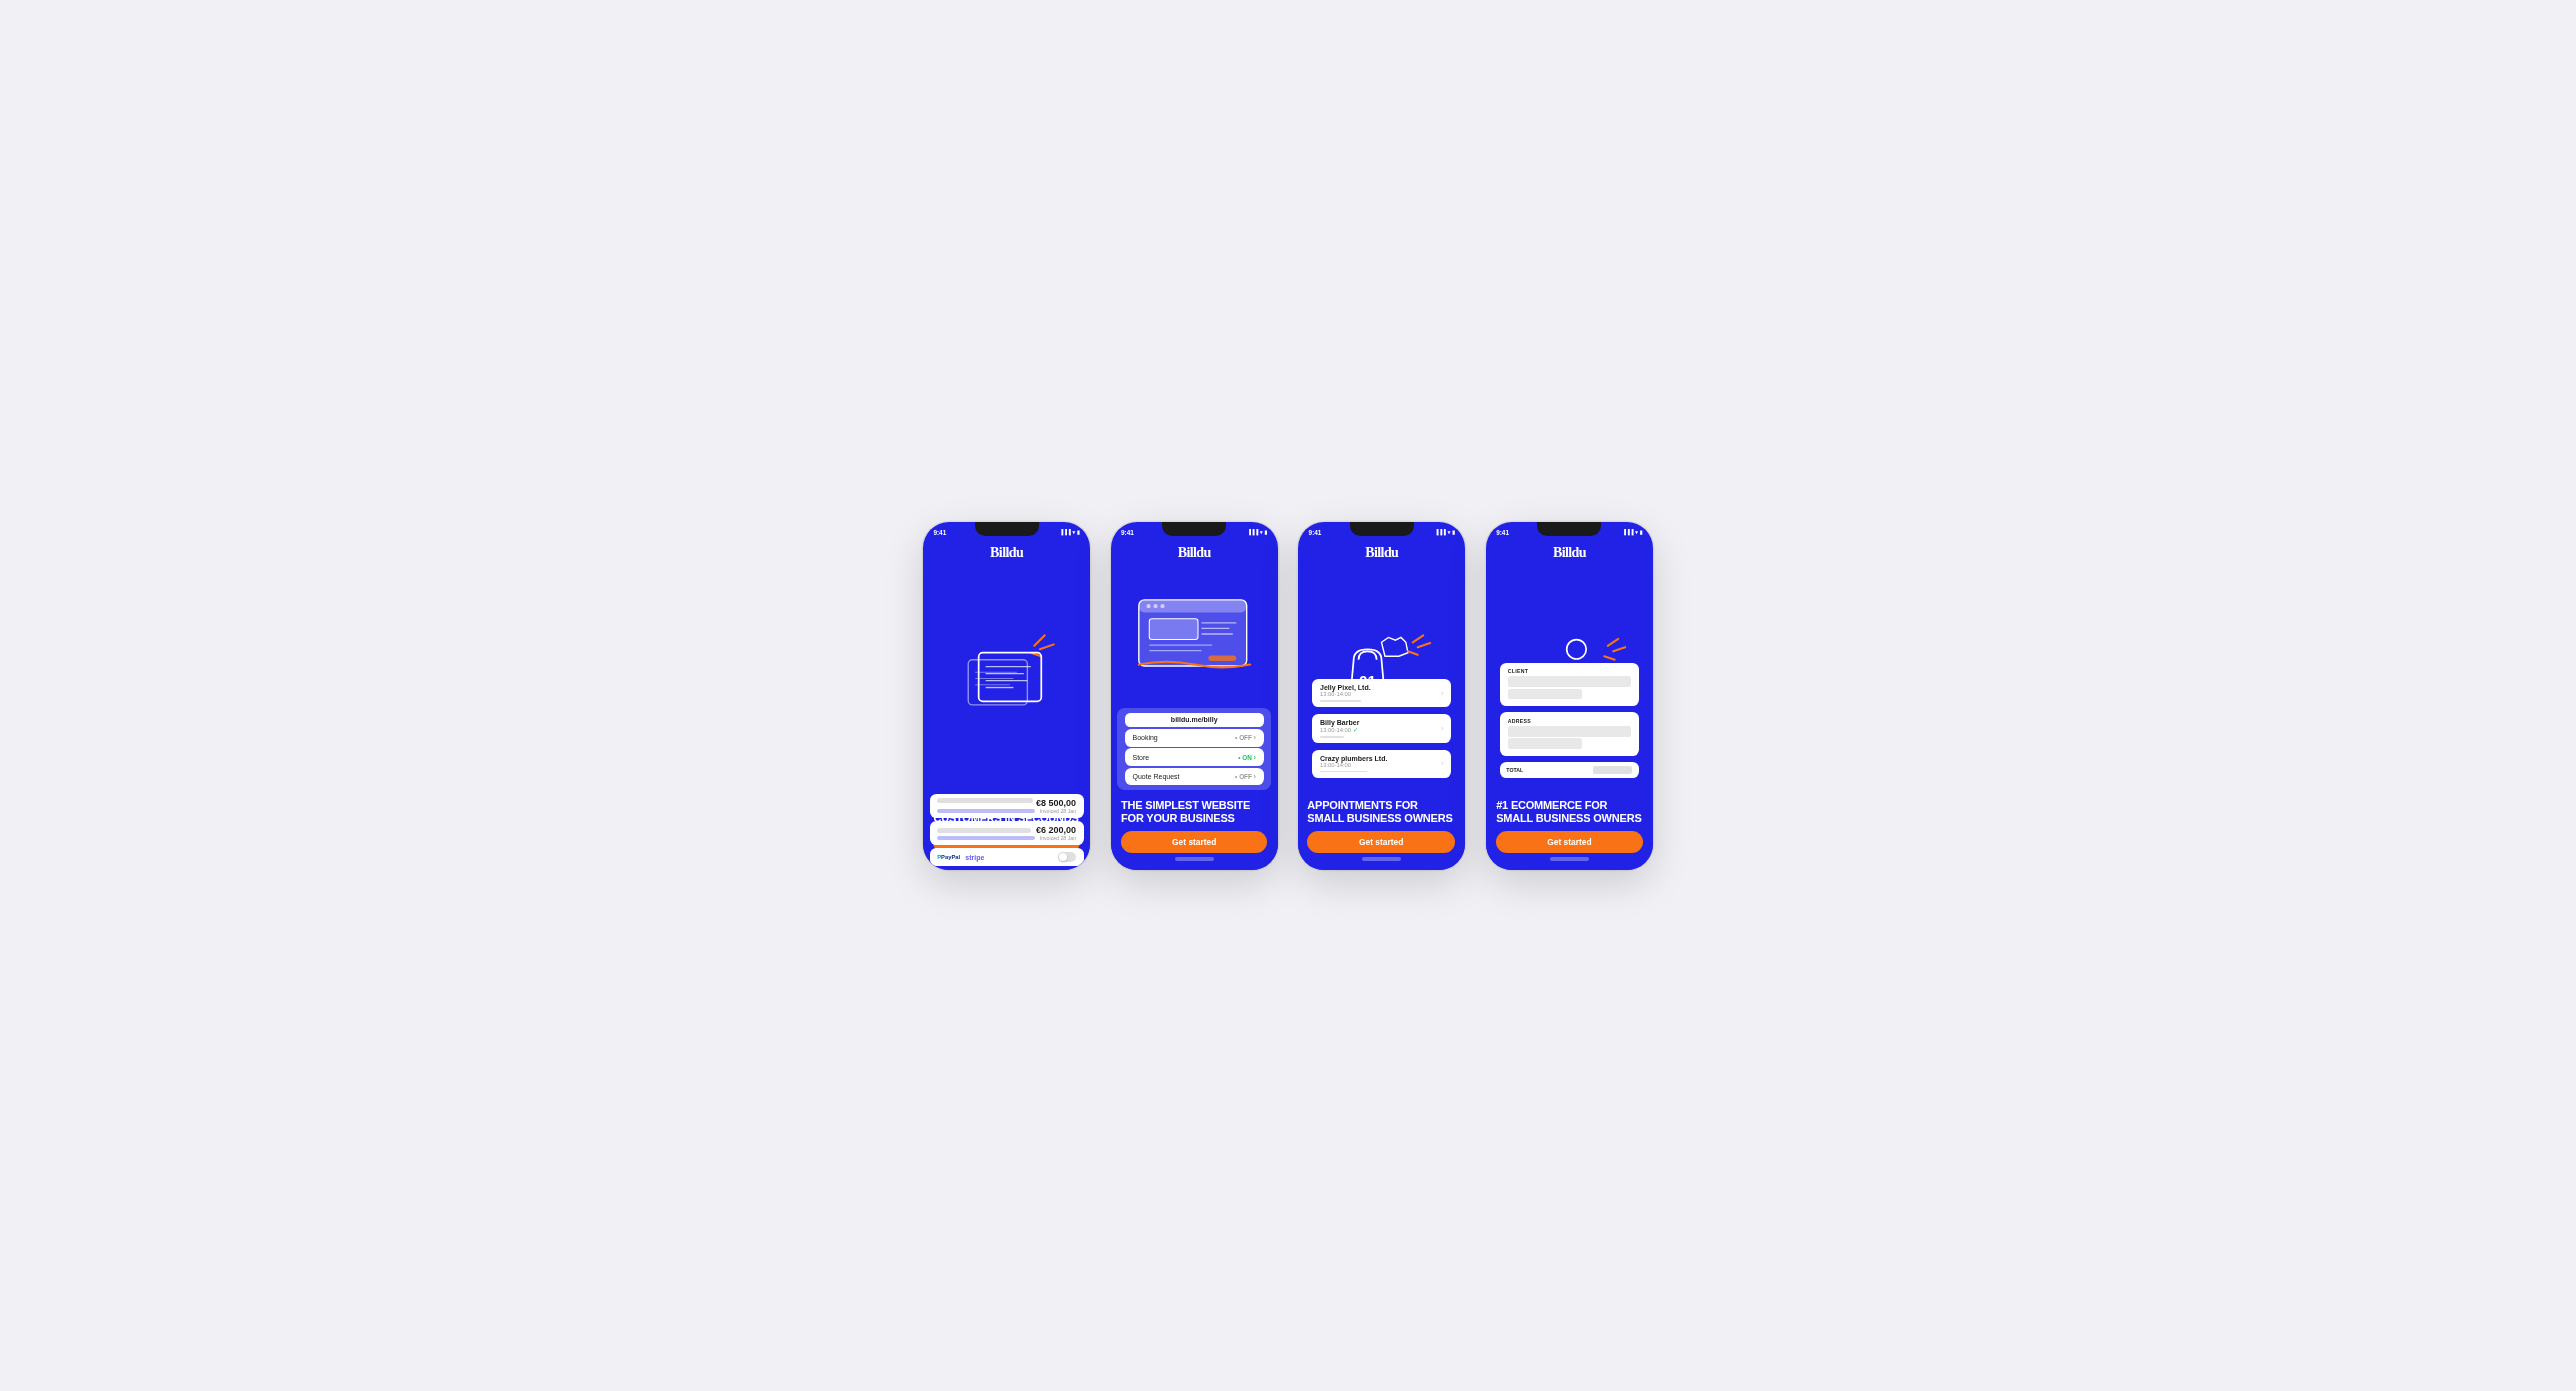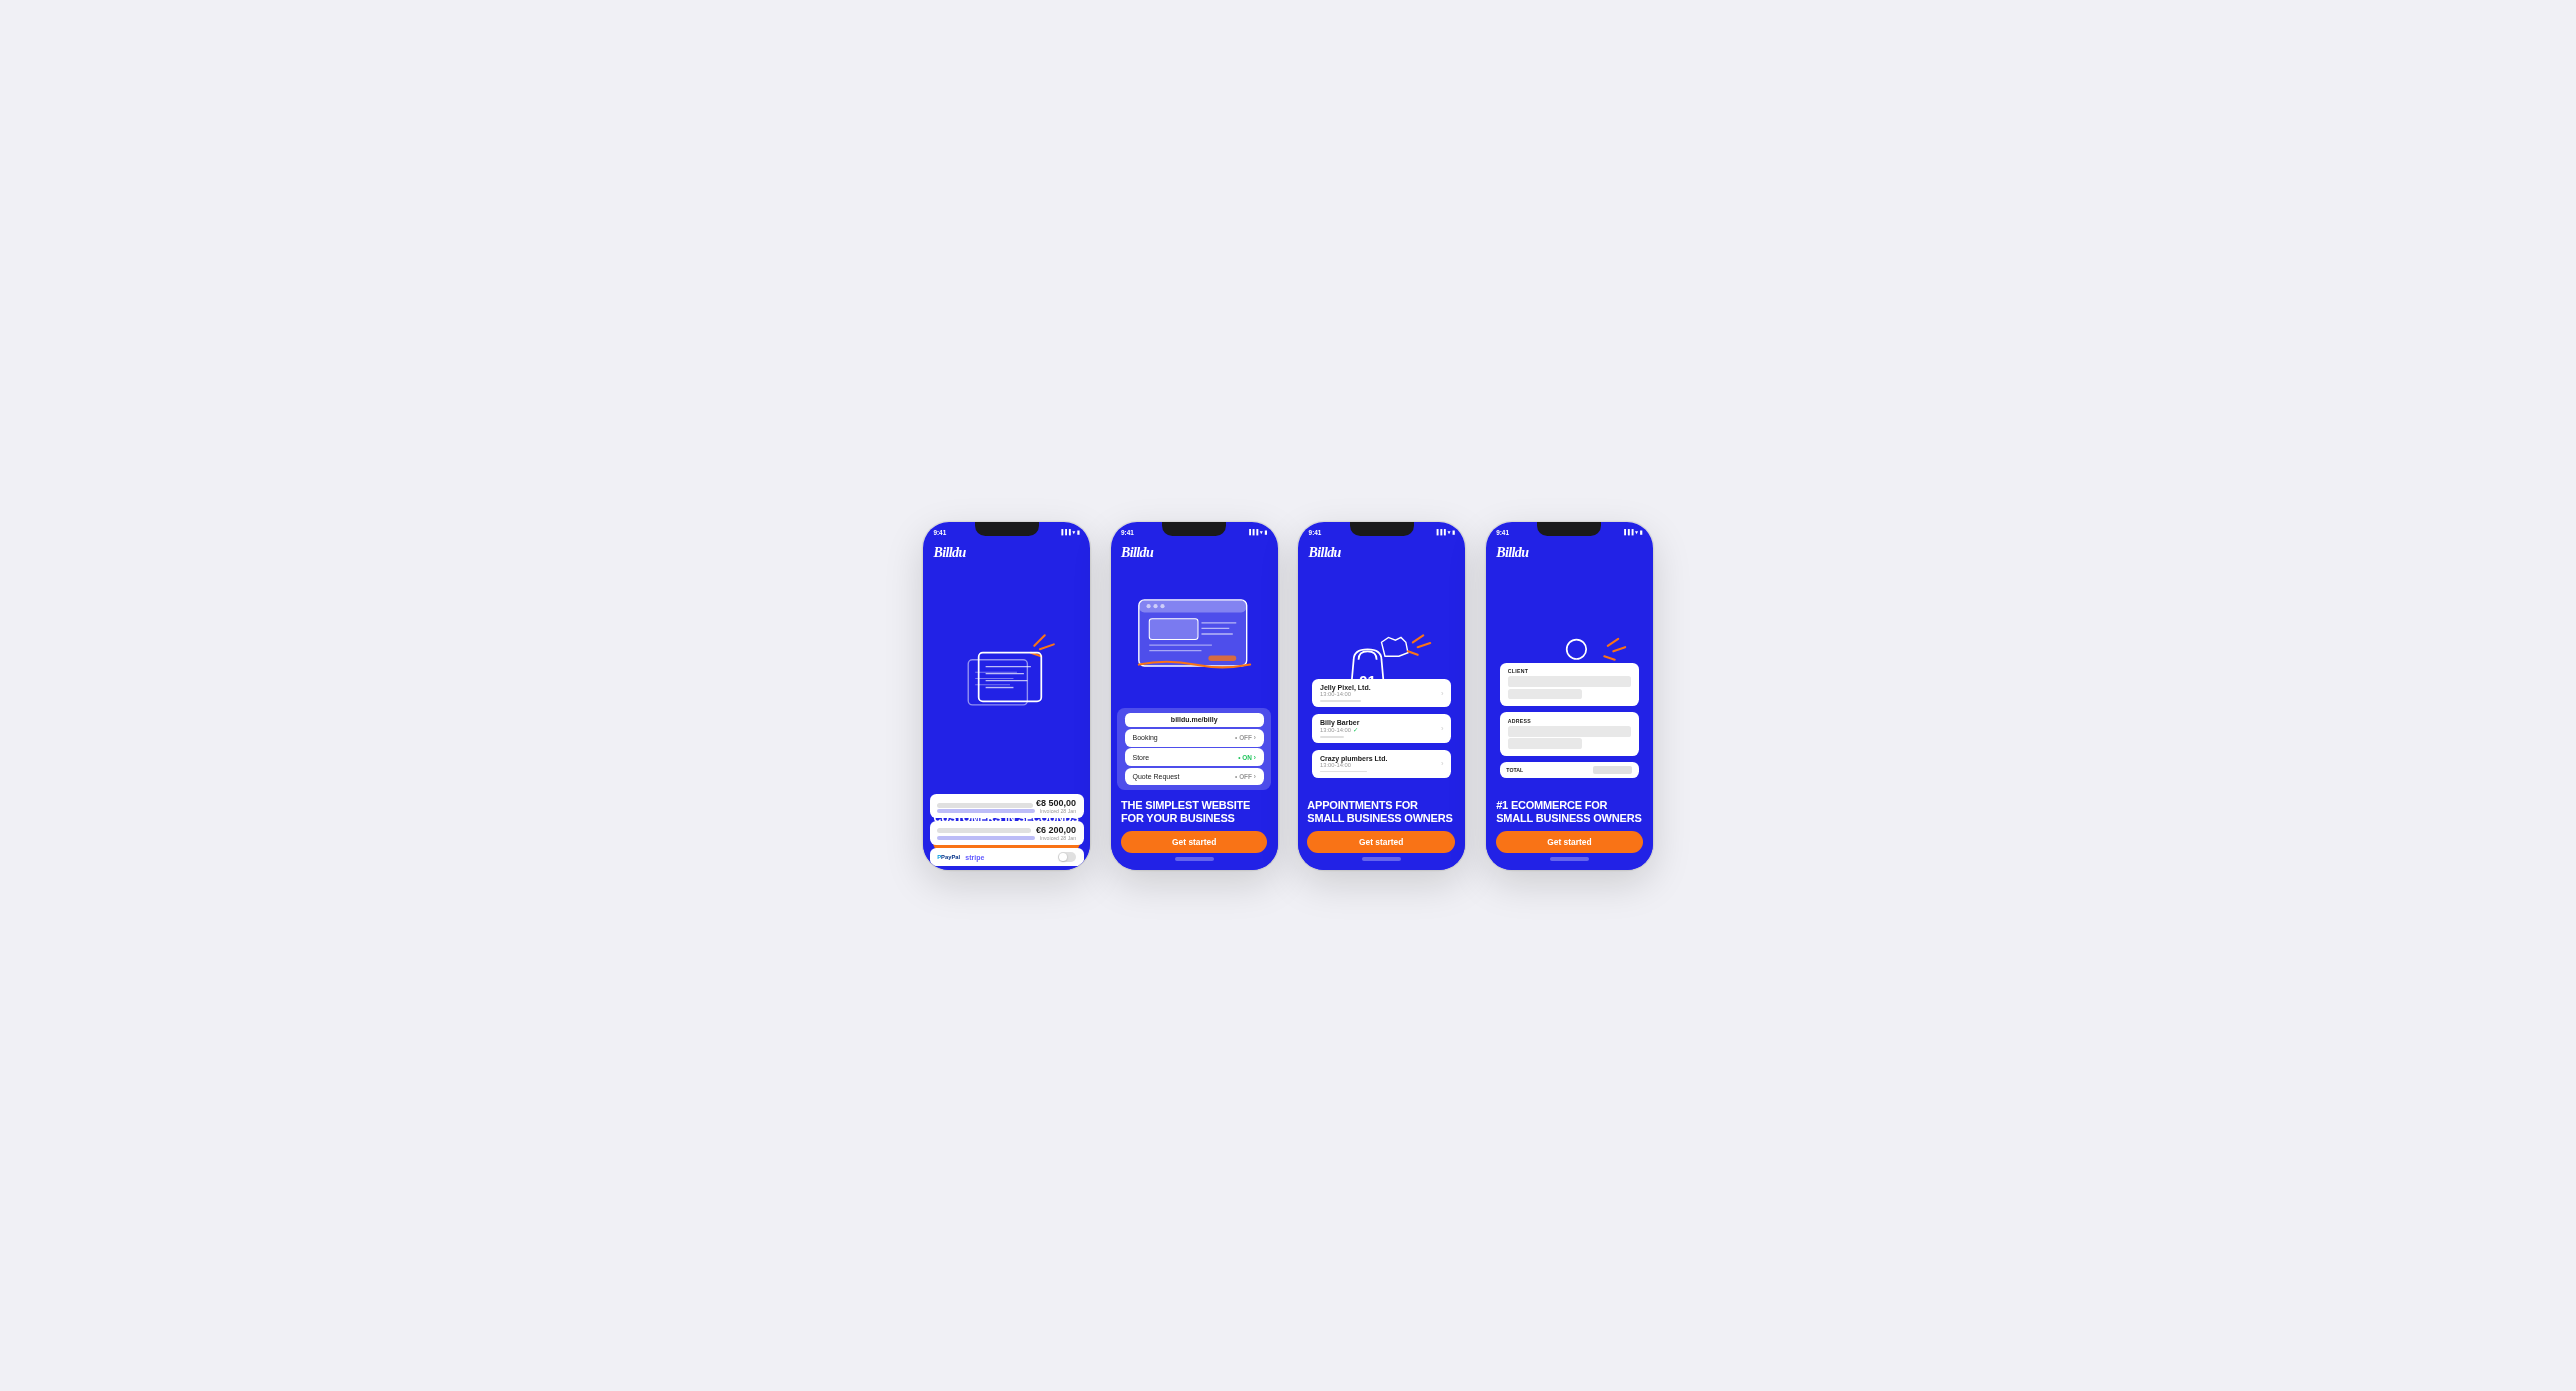--- a/index.html
+++ b/index.html
@@ -60,23 +60,23 @@
       display: flex;
       flex-direction: column;
       position: relative;
       overflow: hidden;
     }
     .phone-logo {
       padding: 5.2px 10.3px 0;
       font-size: 14px;
       font-weight: 900;
       color: #fff;
-      font-style: italic;
       font-family: Georgia, serif;
       letter-spacing: -0.6px;
+      text-align: center;
     }
     .phone-illustration {
       flex: 1;
       position: relative;
       display: flex;
       align-items: center;
       justify-content: center;
       min-height: 90px;
     }
     .invoice-card {
@@ -251,21 +251,21 @@
 
           <rect x="65" y="40" width="85" height="65" rx="6" fill="none" stroke="rgba(255,255,255,0.5)" stroke-width="2"></rect>
           <line x1="75" y1="58" x2="135" y2="58" stroke="rgba(255,255,255,0.4)" stroke-width="1.5"></line>
           <line x1="75" y1="67" x2="130" y2="67" stroke="rgba(255,255,255,0.4)" stroke-width="1.5"></line>
           <line x1="75" y1="76" x2="125" y2="76" stroke="rgba(255,255,255,0.4)" stroke-width="1.5"></line>
         </svg>
       </div>
 
       <div style="position:absolute;bottom:3.2px;left:6.4px;right:6.4px;display:flex;flex-direction:column;gap:3.2px;">
         <div class="invoice-card">
-          <div style="display:flex;align-items:flex-end;gap:3px;width:100%;">
+          <div style="display:flex;align-items:flex-start;gap:3px;width:100%;">
             <div style="flex:1;height:5.2px;background:#e0e0e0;border-radius:2.6px;"></div>
             <div style="font-size:9px;font-weight:800;color:#1a1a1a;">€8 500,00</div>
           </div>
           <div style="display:flex;align-items:center;gap:5.2px;width:100%;">
             <div style="flex:1;height:3.9px;background:#2222e6;border-radius:2.6px;opacity:0.3;"></div>
             <div style="font-size:5.2px;color:#999;">Invoiced 28 Jan</div>
           </div>
         </div>
         <div class="invoice-card">
           <div style="display:flex;align-items:center;gap:5.2px;width:100%;">

